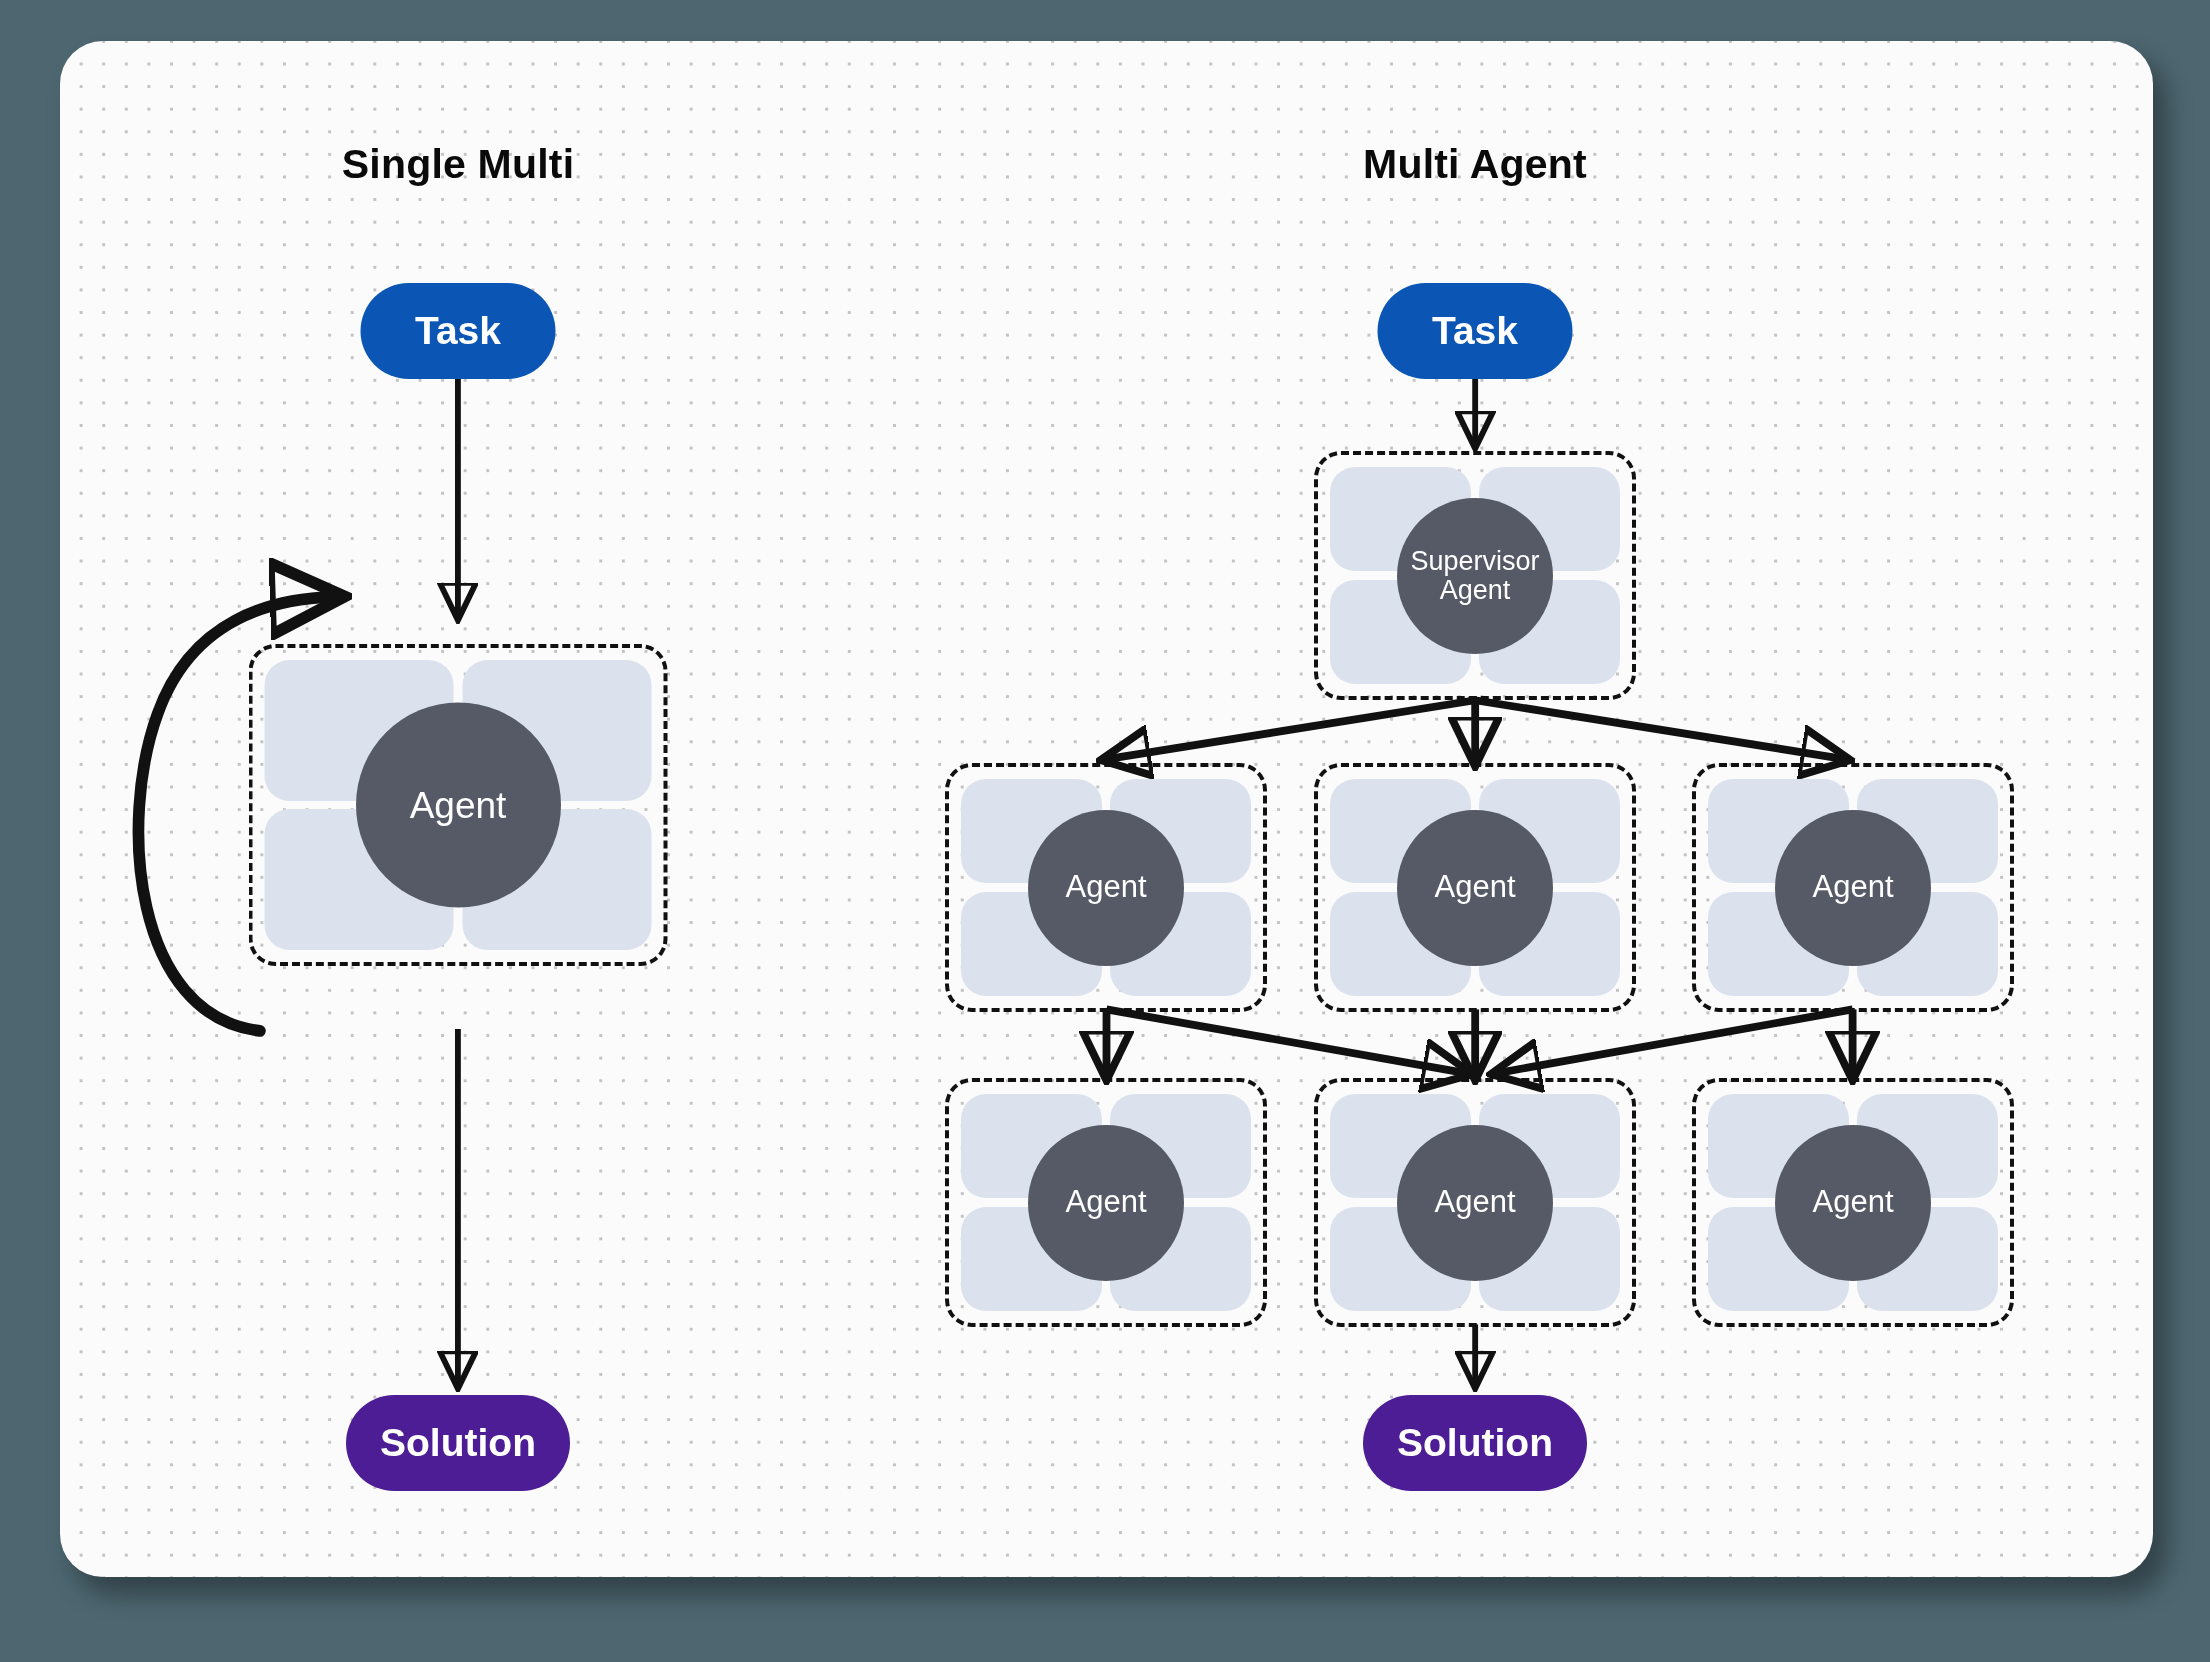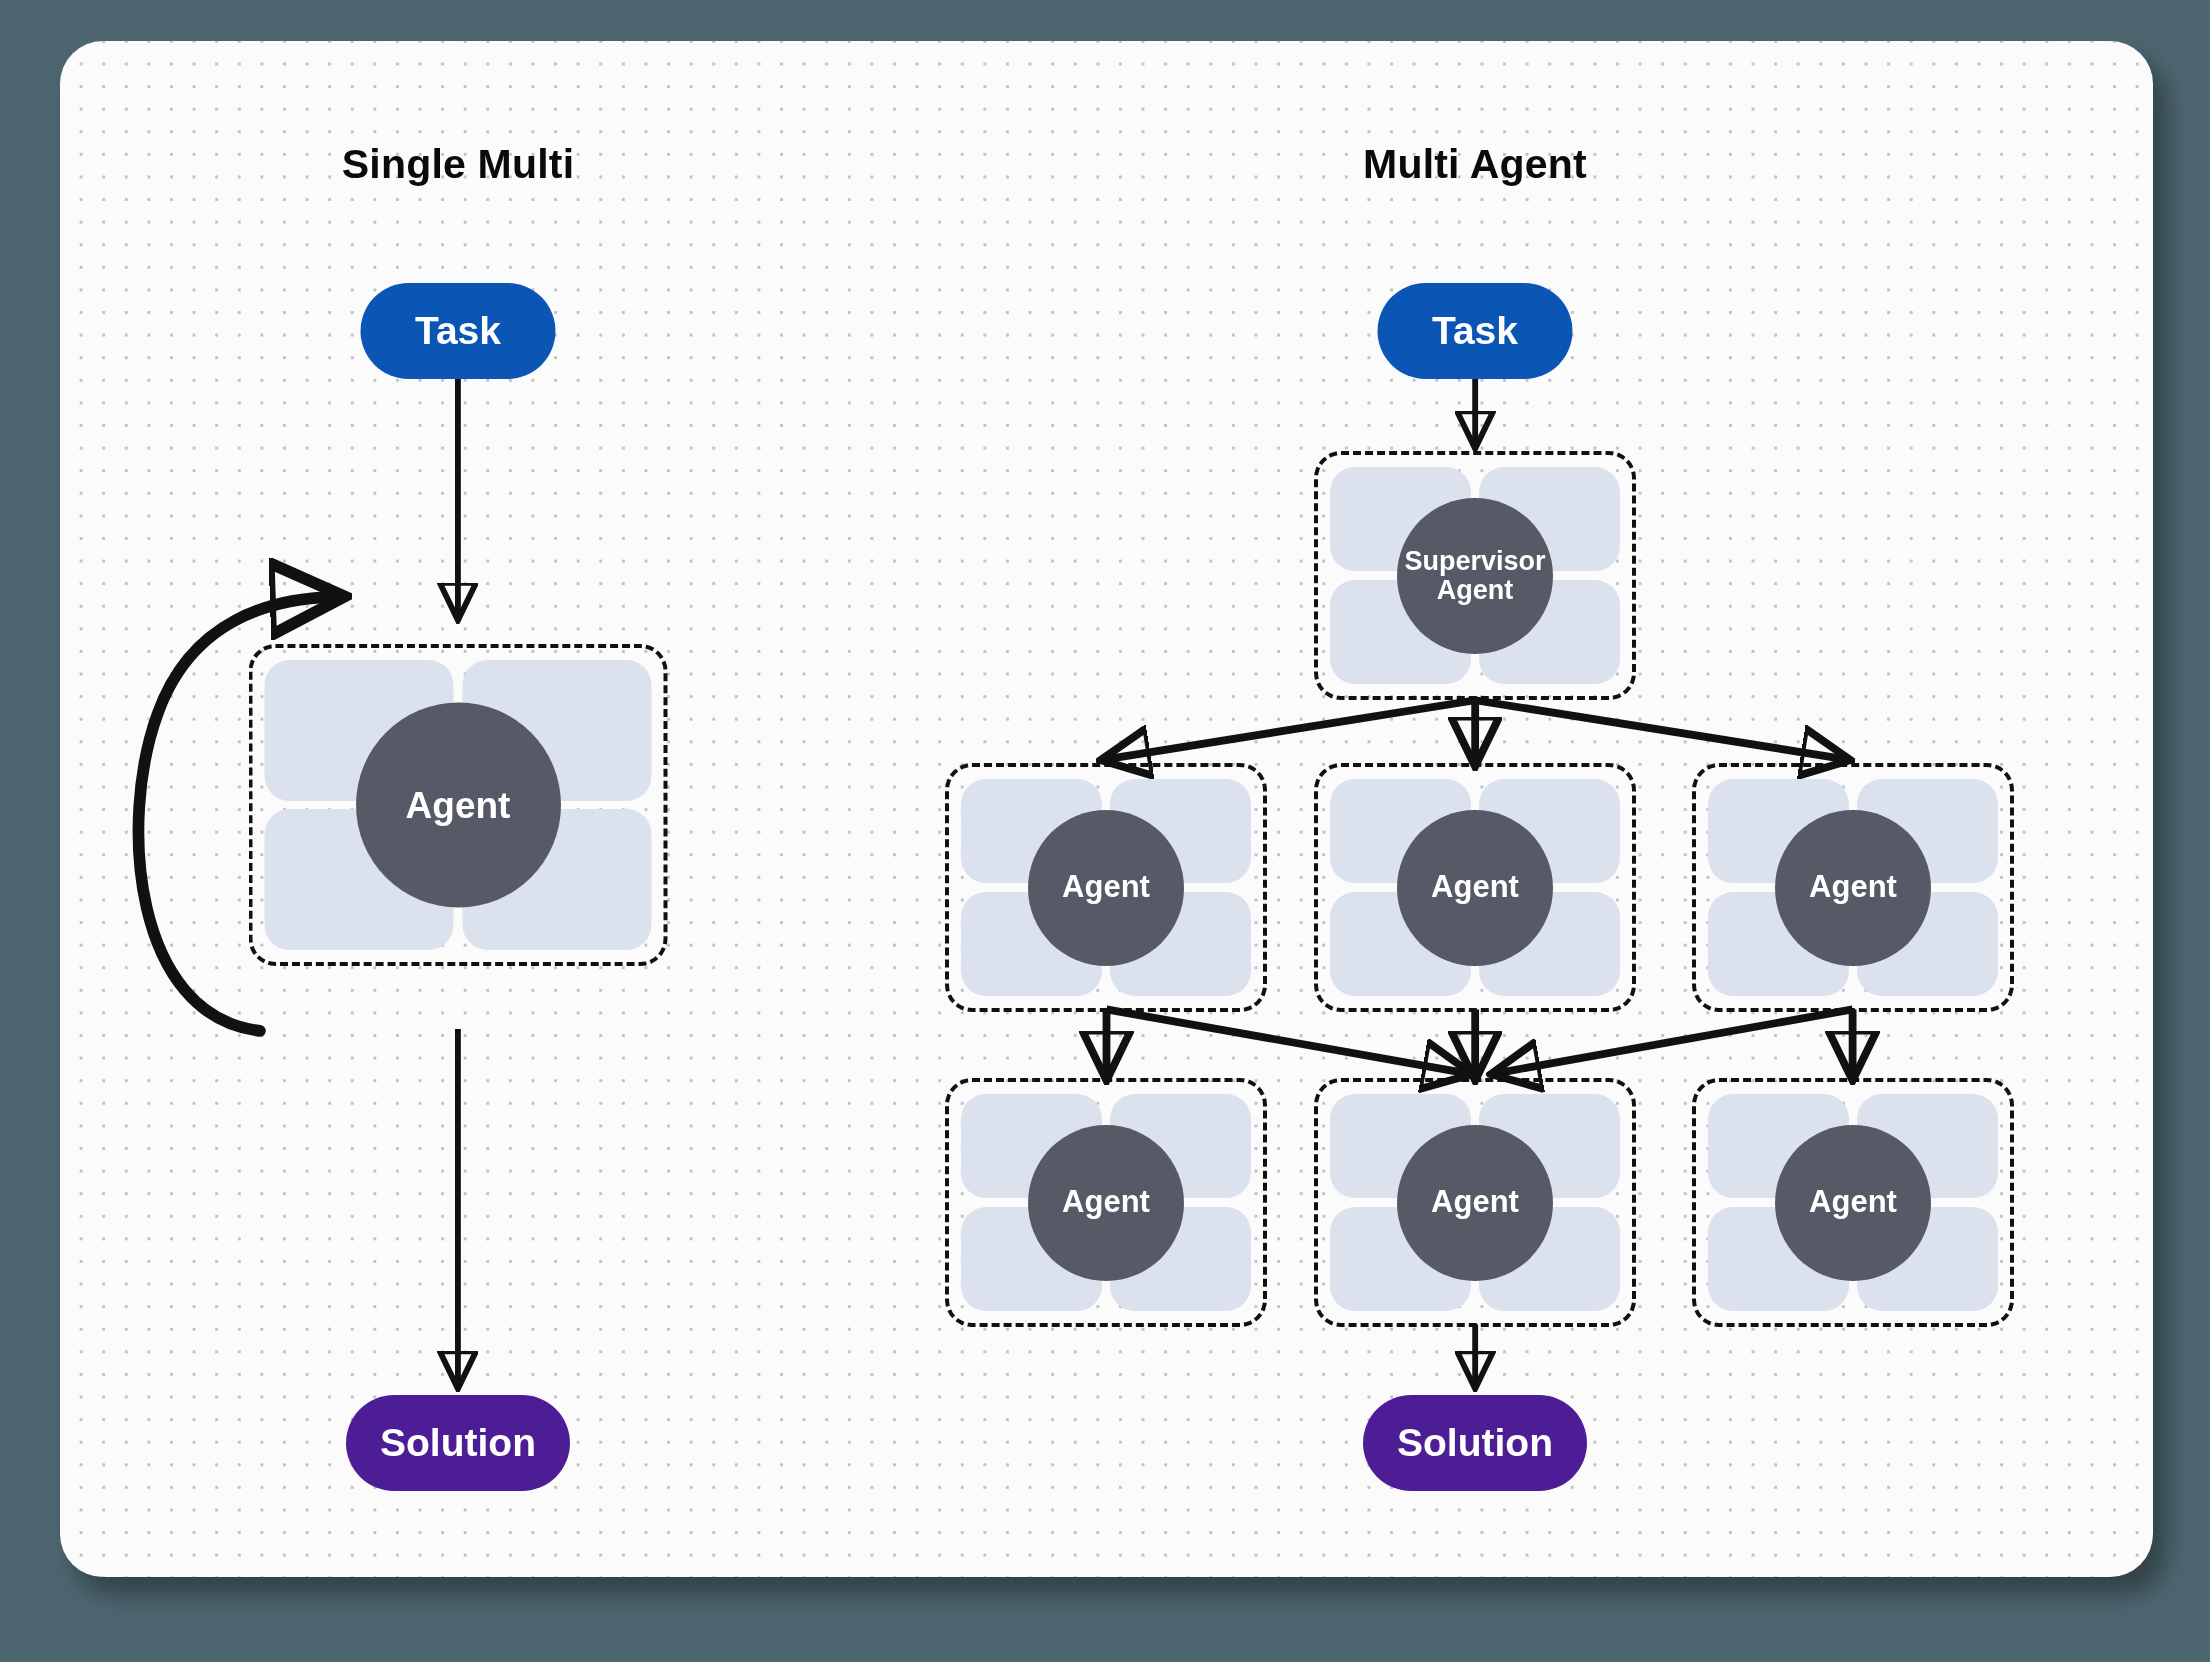--- a/index.html
+++ b/index.html
@@ -95,21 +95,21 @@
     left: 50%;
     top: 50%;
     transform: translate(-50%, -50%);
     background: #555a66;
     border-radius: 50%;
     display: flex;
     align-items: center;
     justify-content: center;
     text-align: center;
     color: #ffffff;
-    font-weight: bold;
+    font-weight: normal;
     line-height: 1.06;
   }
 
   
   #wires {
     position: absolute;
     inset: 0;
     width: 100%;
     height: 100%;
     pointer-events: none;

